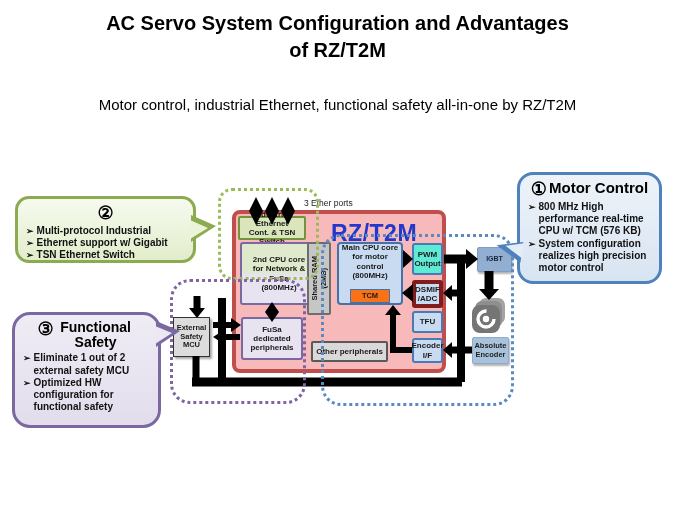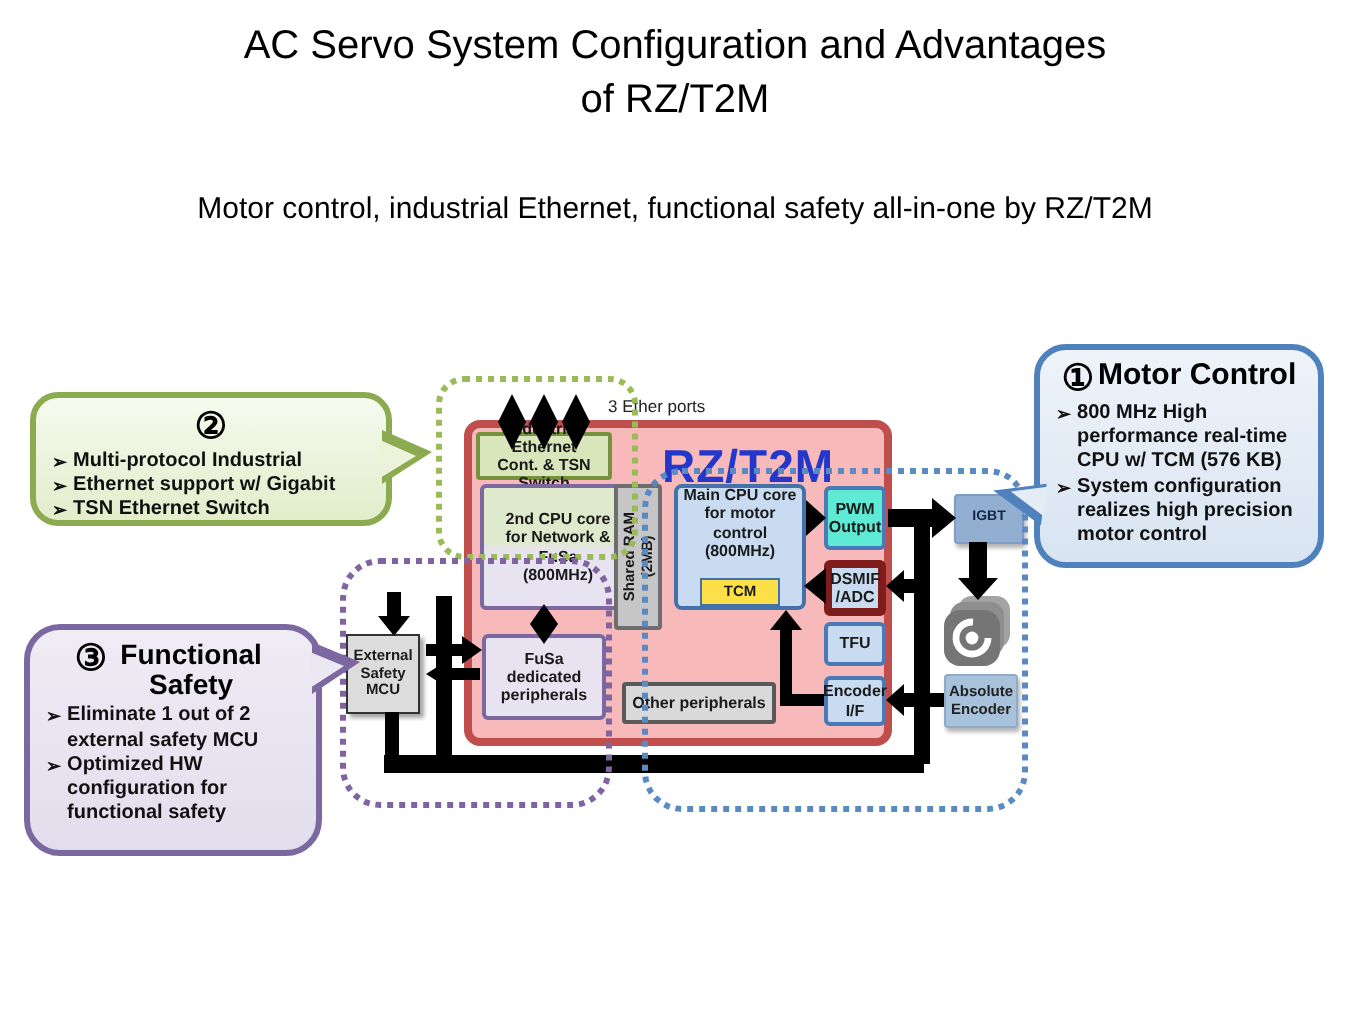--- a/index.html
+++ b/index.html
@@ -1,21 +1,21 @@
 <!DOCTYPE html>
 <html><head>
 <meta charset="utf-8">
 <style>
   html,body{margin:0;padding:0;background:#fff;}
   #canvas{position:relative;width:675px;height:506px;background:#fff;overflow:hidden;
           font-family:"Liberation Sans", sans-serif;color:#000;}
 
   
   #title{position:absolute;top:10px;left:0;width:675px;text-align:center;
-         font-size:20px;font-weight:normal;line-height:27px;}
+         font-size:20px;font-weight:bold;line-height:27px;}
   #subtitle{position:absolute;top:96px;left:0;width:675px;text-align:center;font-size:15px;}
 
   
   .callout{position:absolute;box-sizing:border-box;border-radius:14px;z-index:7;}
   .callout .hd{display:flex;align-items:flex-start;justify-content:center;gap:2px;
                font-weight:bold;color:#000;padding:5px 6px 1px 6px;line-height:1.05;}
   .callout .num{font-size:18px;font-weight:bold;line-height:1;}
   .callout ul{list-style:none;margin:2px 0 0 0;padding:0 6px 4px 8px;}
   .callout li{display:flex;gap:3px;font-weight:bold;color:#111;font-size:10px;line-height:1.22;}
   .callout .b-icon{flex:0 0 auto;font-size:9px;padding-top:1px;}
@@ -68,21 +68,21 @@
        text-align:center;font-weight:bold;color:#1a1a1a;white-space:pre-line;line-height:1.15;z-index:3;}
   #blk-ie{left:238px;top:216px;width:68px;height:24px;background:#d9e5ba;border:2px solid #76923c;
        font-size:8px;border-radius:2px;}
   #blk-cpu2{left:240px;top:242px;width:78px;height:63px;border:2.5px solid #7b68a0;border-radius:3px;
        background:linear-gradient(to bottom,#dfe9cb 0 46%,#e7e3f1 54% 100%);font-size:8px;}
   #blk-ram{left:307px;top:242px;width:24px;height:73px;background:#c6c6c6;border:2.5px solid #6d6d6d;
        font-size:7.5px;border-radius:2px;}
   #blk-ram span{writing-mode:vertical-rl;transform:rotate(180deg);white-space:pre-line;line-height:1.2;}
   #blk-maincpu{left:337px;top:242px;width:66px;height:63px;background:#c9dbf0;border:2.5px solid #4472a8;
        border-radius:4px;font-size:8px;flex-direction:column;padding-bottom:24px;}
-  #blk-tcm{left:350px;top:289px;width:40px;height:14px;background:#fde047;border:1.5px solid #4472a8;
+  #blk-tcm{left:350px;top:289px;width:40px;height:14px;background:#f97316;border:1.5px solid #4472a8;
        font-size:7.5px;}
   #blk-pwm{left:412px;top:243px;width:31px;height:32px;background:#5eead4;border:2px solid #4a7ab5;
        border-radius:3px;font-size:8px;}
   #blk-dsmif{left:412px;top:280px;width:31px;height:28px;background:#c9dbf0;border:4px solid #7f1d1d;
        border-radius:3px;font-size:8px;}
   #blk-tfu{left:412px;top:311px;width:31px;height:22px;background:#c9dbf0;border:2px solid #4a7ab5;
        border-radius:3px;font-size:8px;}
   #blk-encif{left:412px;top:338px;width:31px;height:25px;background:#c9dbf0;border:2px solid #4a7ab5;
        border-radius:3px;font-size:8px;}
   #blk-fusa{left:241px;top:317px;width:62px;height:43px;background:#e7e3f1;border:2.5px solid #7b68a0;

